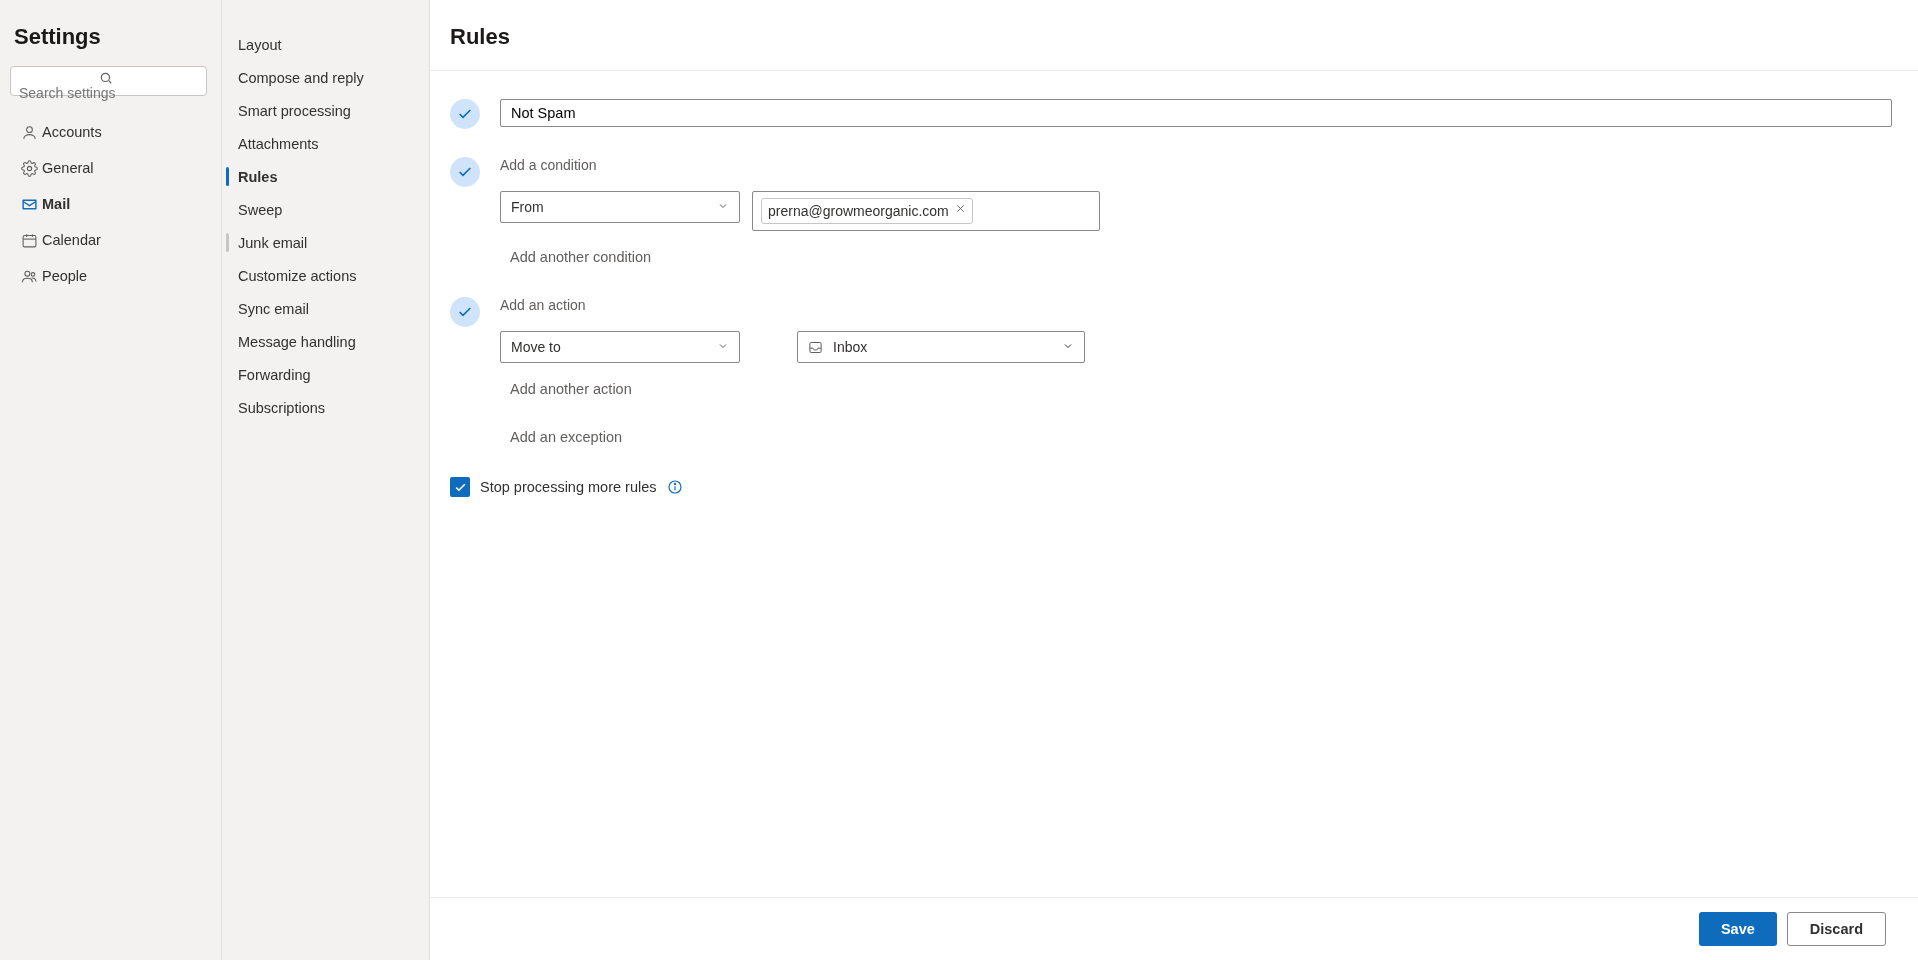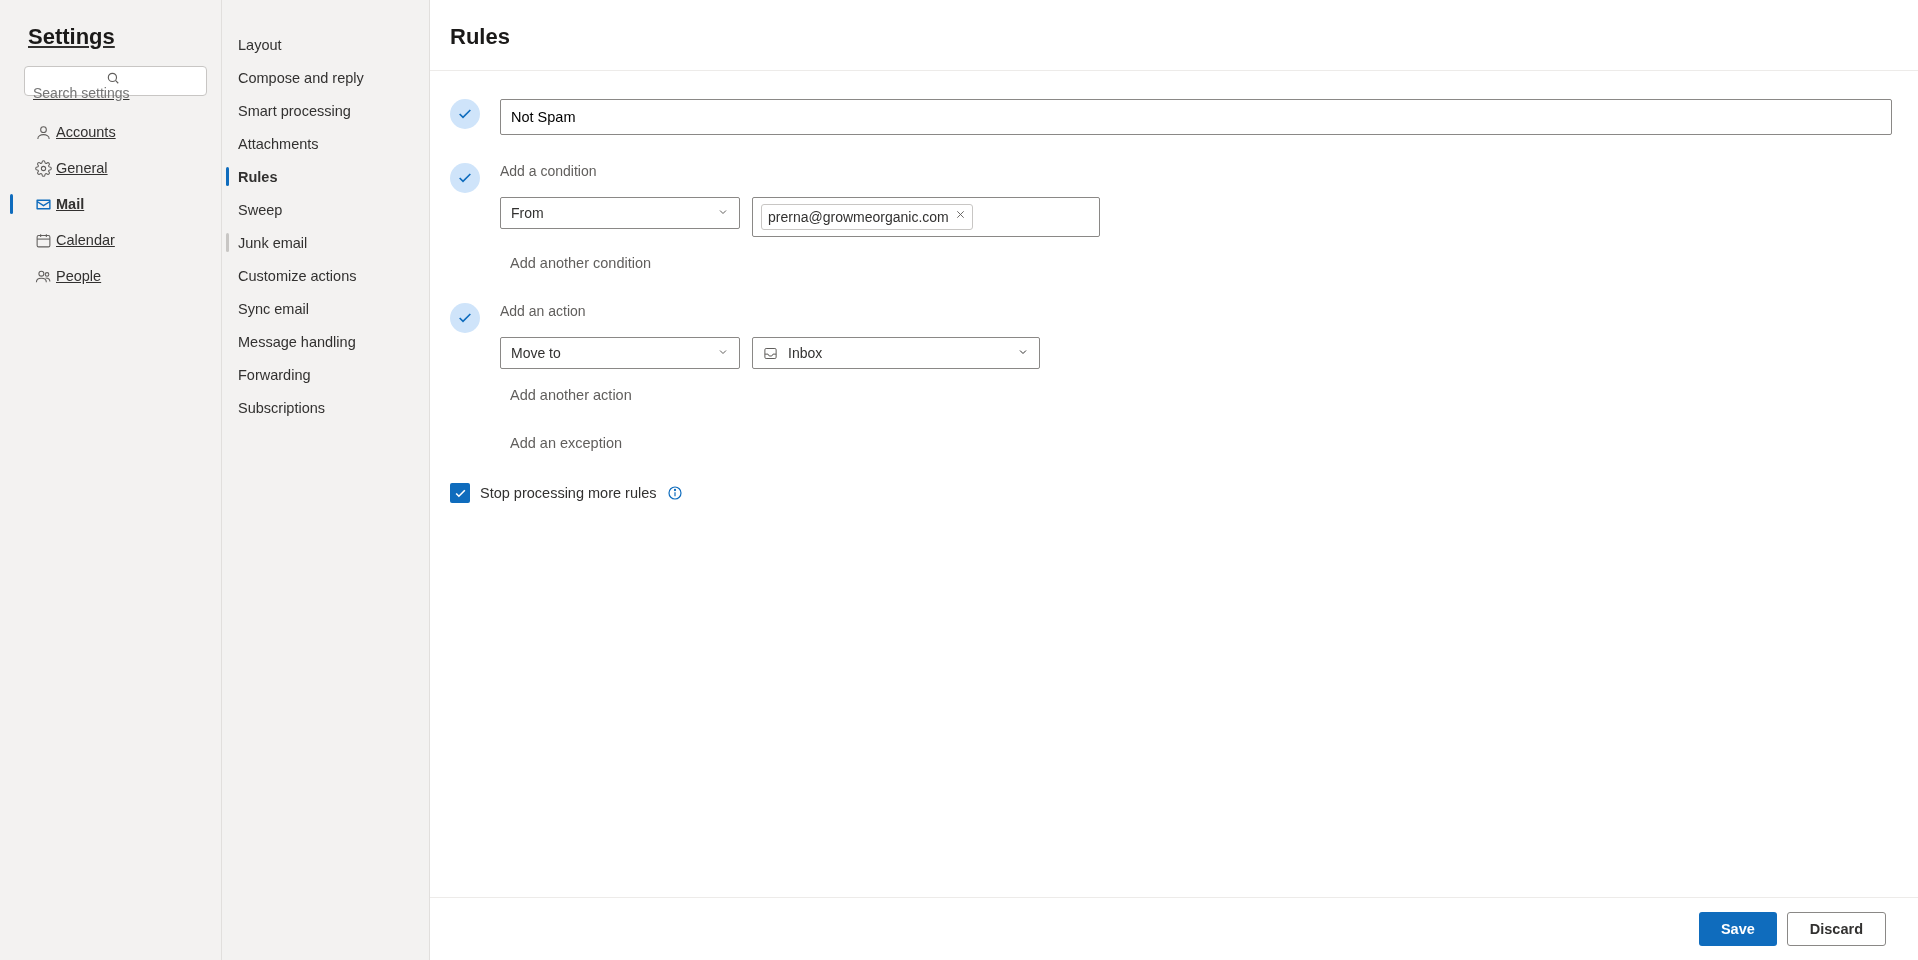--- a/index.html
+++ b/index.html
@@ -1,20 +1,20 @@
 <!DOCTYPE html>
 <html><head>
 <meta charset="utf-8">
 <style>
   * { box-sizing: border-box; margin:0; padding:0; }
   html,body { height:100%; width:100%; font-family:"Segoe UI", Arial, sans-serif; background:#f3f2f1; color:#323130; }
   body { display:flex; height:960px; width:1918px; overflow:hidden; }
 
   
-  .left-panel { width:222px; background:#f3f2f1; padding:24px 14px 0 24px; border-right:1px solid #e1dfdd;text-decoration:underline; }
+  .left-panel { width:222px; background:#f3f2f1; padding:24px 14px 0 10px; border-right:1px solid #e1dfdd; }
   .left-panel h1 { font-size:22px; font-weight:700; color:#1b1a19; margin-bottom:16px; margin-left:4px;}
   .search-box { display:flex; align-items:center; border:1px solid #c8c6c4; border-radius:4px; background:#fff; padding:4px 8px; height:30px; margin-bottom:18px;flex-direction:column;}
   .search-box svg { flex-shrink:0; margin-right:6px; color:#605e5c;}
   .search-box input { border:none; outline:none; font-size:14px; width:100%; background:transparent;}
   .nav-item { display:flex; align-items:center; height:36px; padding:0 6px; cursor:pointer; font-size:14.5px; color:#323130; position:relative;}
   .nav-item.active::before { content:''; position:absolute; left:-14px; top:8px; bottom:8px; width:3px; background:#0f6cbd; border-radius:2px;}
   .nav-item.active { font-weight:700;}
   .nav-item .icon-slot { width:26px; display:flex; justify-content:center; color:#605e5c;}
   .nav-item.active .icon-slot { color:#0f6cbd;}
 
@@ -27,29 +27,29 @@
 
   
   .main-panel { flex:1; background:#fff; display:flex; flex-direction:column; overflow:hidden; position:relative;}
   .main-header { padding:24px 0 20px 20px; border-bottom:1px solid #edebe9;}
   .main-header h2 { font-size:22px; font-weight:700; color:#1b1a19;}
   .form-area { padding:28px 26px 0 20px; flex:1; overflow:auto;}
   .section { display:flex; align-items:flex-start; margin-bottom:28px;}
   .check-circle { width:30px; height:30px; border-radius:50%; background:#cfe4fa; display:flex; align-items:center; justify-content:center; flex-shrink:0; margin-right:20px;}
   .check-circle svg { color:#0f6cbd;}
   .section-body { flex:1; }
-  .rule-name-input { width:100%; height:36px; border:1px solid #8a8886; border-radius:2px; padding:0 10px; font-size:14.5px; outline:none;}
+  .rule-name-input { width:100%; height:28px; border:1px solid #8a8886; border-radius:2px; padding:0 10px; font-size:14.5px; outline:none;}
   .section-label { font-size:14px; color:#605e5c; margin-bottom:18px; display:block;}
   .row { display:flex; gap:12px; margin-bottom:14px;}
   .dropdown { width:240px; height:32px; border:1px solid #8a8886; border-radius:2px; background:#fff; display:flex; align-items:center; justify-content:space-between; padding:0 10px; font-size:14px; cursor:pointer; color:#323130;}
   .dropdown .chev { color:#605e5c;}
   .chip-box { height:40px; min-width:348px; border:1px solid #8a8886; border-radius:2px; display:flex; align-items:center; padding:4px 8px; gap:6px;}
   .chip { background:#fff; border:1px solid #c8c6c4; border-radius:3px; padding:4px 6px; display:flex; gap:6px; font-size:14px; color:#323130;}
   .chip .x { cursor:pointer; color:#605e5c; display:flex;}
-  .folder-select { width:288px; height:32px; border:1px solid #8a8886; border-radius:2px; display:flex; align-items:center; padding:0 10px; gap:10px; font-size:14px; color:#323130; cursor:pointer; justify-content:space-between;}
+  .folder-select { width:288px; height:32px; border:1px solid #8a8886; border-radius:2px; display:flex; align-items:center; padding:0 10px; gap:10px; font-size:14px; color:#323130; cursor:pointer; justify-content:space-between;margin-left:45px;}
   .folder-left { display:flex; align-items:center; gap:10px;}
   .link-text { font-size:14.5px; color:#605e5c; cursor:pointer; display:inline-block; padding:4px 0;}
   .indent { margin-left:10px;}
 
   .checkbox-row { display:flex; align-items:center; gap:10px; margin-top:8px;}
   .cbox { width:20px; height:20px; background:#0f6cbd; border-radius:2px; display:flex; align-items:center; justify-content:center; cursor:pointer;}
   .cbox svg { color:#fff;}
   .info-icon { color:#0f6cbd; display:flex;}
 
   

